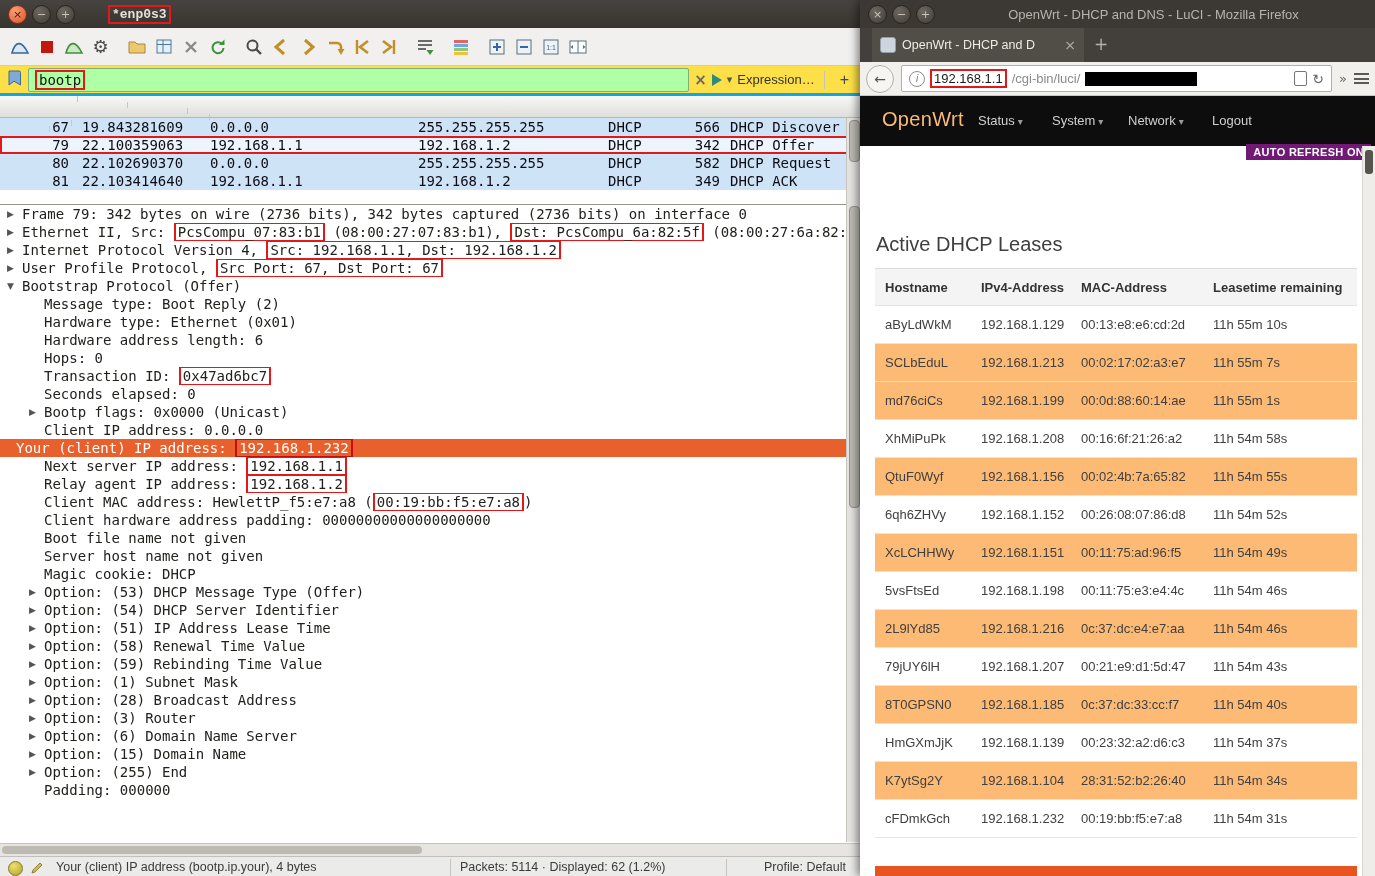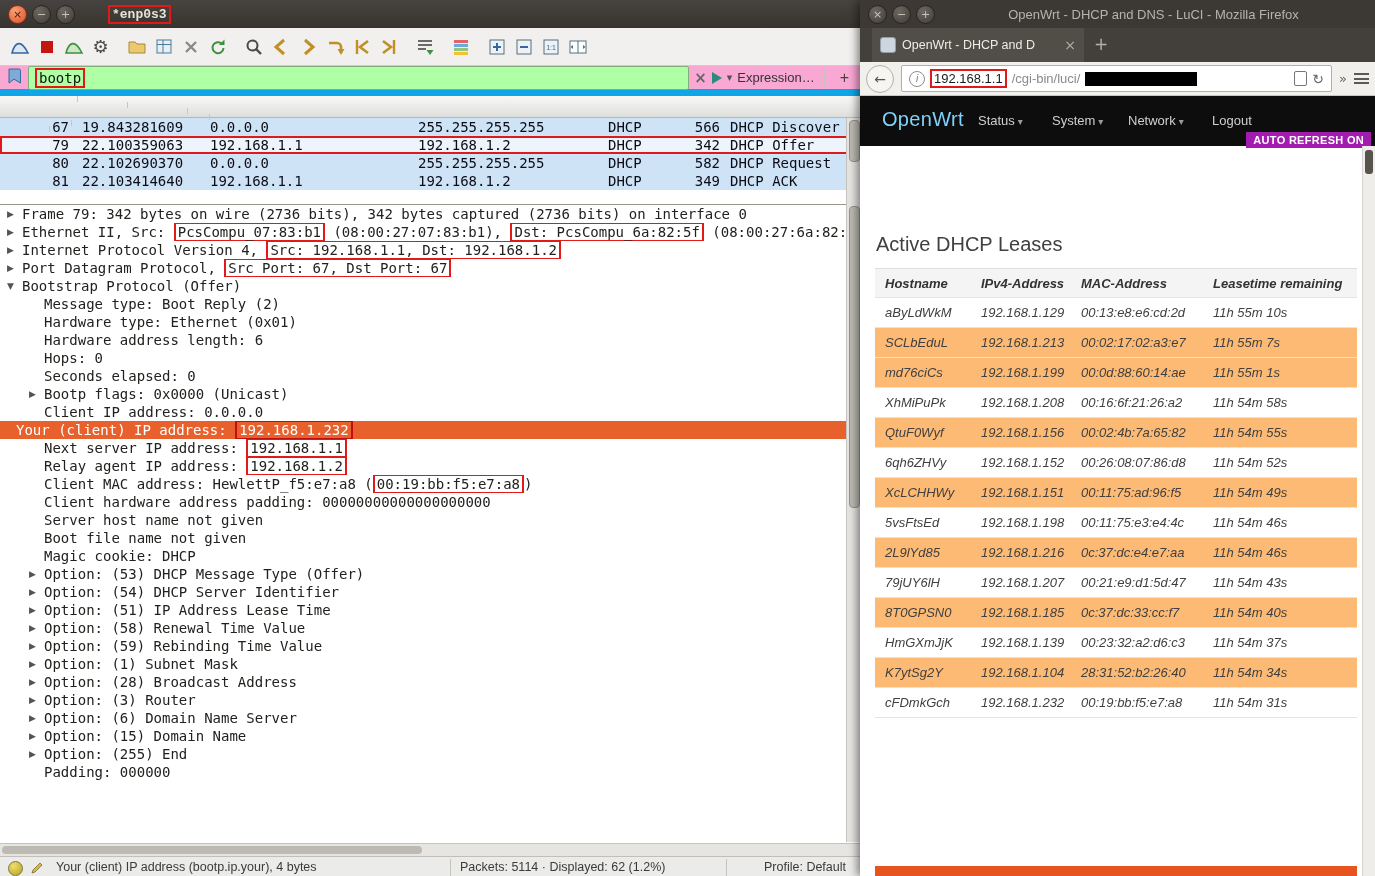--- a/index.html
+++ b/index.html
@@ -17,21 +17,21 @@
   .wbtn{width:17px;height:17px;border-radius:50%;display:flex;align-items:center;justify-content:center;
         font-size:11px;line-height:1;}
   .w-close{background:radial-gradient(circle at 35% 30%,#f7a277,#dd4f28);border:1px solid #8f2e12;color:#58180a;}
   .w-dim{background:radial-gradient(circle at 35% 30%,#6d6760,#403c37);border:1px solid #28251f;color:#c9c4bb;}
   .ws-title{color:#e6e2d8;font-weight:bold;font-size:13px;margin-left:28px;font-family:Liberation Mono, monospace;}
   .ws-toolbar{height:38px;background:#f1f0ee;border-bottom:1px solid #cfccc7;display:flex;align-items:center;
               padding:0 6px;box-sizing:border-box;}
   .tbtn{width:27px;height:27px;display:flex;align-items:center;justify-content:center;border-radius:3px;}
   .tsep{width:9px;}
   .gear{font-size:18px;color:#4a4a46;}
-  .ws-filterbar{height:30px;background:#f9a8d4;border-bottom:7px solid #0ea5e9;display:flex;align-items:center;
+  .ws-filterbar{height:30px;background:#fde047;border-bottom:3px solid #0ea5e9;display:flex;align-items:center;
                 padding:0 5px;gap:5px;box-sizing:border-box;font-size:13px;color:#333;}
   .filter-field{flex:1;height:22px;background:#afffa4;border:1px solid #7fae78;border-radius:2px;
                 display:flex;align-items:center;padding:0 6px;font-size:14px;color:#111;}
   .clear-x{font-size:15px;font-weight:bold;color:#666;}
   .apply-arrow{width:0;height:0;border-top:6px solid transparent;border-bottom:6px solid transparent;
                border-left:10px solid #2e8b7c;}
   .caret{font-size:11px;color:#555;}
   .fsep{width:1px;height:18px;background:#c6c3bf;margin:0 4px;}
   .plus-btn{font-size:16px;color:#444;padding:0 6px;}
 
@@ -95,29 +95,29 @@
   .url-host{color:#1a1a1a;}
   .url-path{color:#8a8a8a;}
   .redact{width:112px;height:14px;background:#000;flex:none;}
   .url-spacer{flex:1;}
   .pa-icon{width:11px;height:13px;border:1px solid #777;border-radius:2px;flex:none;}
   .reload-g{color:#666;font-size:14px;}
   .chevrons{color:#666;font-size:13px;}
   .hamb{width:15px;height:11px;background:linear-gradient(to bottom,#5a5a56 0 2px,transparent 2px 4.5px,
         #5a5a56 4.5px 6.5px,transparent 6.5px 9px,#5a5a56 9px 11px);}
   .owrt-header{position:absolute;top:96px;left:0;width:515px;height:50px;background:#0d0d0d;}
-  .owrt-logo{position:absolute;left:22px;top:12px;color:#7dd3fc;font-size:20px;letter-spacing:.3px;}
+  .owrt-logo{position:absolute;left:22px;top:12px;color:#fdba74;font-size:20px;letter-spacing:.3px;}
   .nav-item{position:absolute;top:17px;color:#cfcfcf;font-size:13px;}
   .nav-item .caret{color:#9a9a9a;margin-left:3px;font-size:10px;}
-  .badge{position:absolute;top:132px;right:4px;background:#a21caf;color:#fff;font-size:11px;font-weight:bold;
+  .badge{position:absolute;top:144px;right:4px;background:#701a75;color:#fff;font-size:11px;font-weight:bold;
          padding:2px 7px;letter-spacing:.3px;}
   .page-heading{position:absolute;top:233px;left:16px;font-size:20px;color:#404040;}
   .leases{position:absolute;top:268px;left:15px;width:482px;}
-  .lrow{display:grid;grid-template-columns:96px 100px 132px 1fr;height:30px;align-items:center;font-size:13px;
-        color:#404040;border-bottom:1px solid #e4e4e4;padding-left:10px;box-sizing:border-box;background:#fff;font-style:italic;}
+  .lrow{display:grid;grid-template-columns:96px 100px 132px 1fr;height:38px;align-items:center;font-size:13px;
+        color:#404040;border-bottom:1px solid #e4e4e4;padding-left:10px;box-sizing:border-box;background:#fff;}
   .lrow.lhead{font-weight:bold;background:#f4f4f4;border-top:1px solid #dddddd;color:#333;}
   .lrow.alt{background:#fdba74;}
   .fx-scroll{position:absolute;right:0;top:146px;width:12px;height:730px;background:#efede9;
              border-left:1px solid #d8d5d0;}
   .fx-thumb{position:absolute;left:2px;top:4px;width:8px;height:24px;background:#57534d;border-radius:3px;}
   .orange-bar{position:absolute;left:15px;top:866px;width:482px;height:10px;background:#e8541f;}
 </style>
 </head>
 <body>
 
@@ -320,36 +320,37 @@
         <span class="pc c-len">349</span>
         <span class="pc c-info">DHCP ACK      …</span>
       </div>
     </div>
     <div class="plist-rest"></div>
 
     <div class="dpane">
       <div class="dline lvl0"><span class="tri glyph">▶</span><span>Frame 79: 342 bytes on wire (2736 bits), 342 bytes captured (2736 bits) on interface 0</span></div>
       <div class="dline lvl0"><span class="tri glyph">▶</span><span>Ethernet II, Src: </span><span class="annot">PcsCompu_07:83:b1</span><span> (08:00:27:07:83:b1), </span><span class="annot">Dst: PcsCompu_6a:82:5f</span><span> (08:00:27:6a:82:5f)</span></div>
       <div class="dline lvl0"><span class="tri glyph">▶</span><span>Internet Protocol Version 4, </span><span class="annot">Src: 192.168.1.1, Dst: 192.168.1.2</span></div>
-      <div class="dline lvl0"><span class="tri glyph">▶</span><span>Port Datagram Protocol, </span><span class="annot">Src Port: 67, Dst Port: 67</span></div>
+      <div class="dline lvl0"><span class="tri glyph">▶</span><span>User Profile Protocol, </span><span class="annot">Src Port: 67, Dst Port: 67</span></div>
       <div class="dline lvl0"><span class="tri glyph">▼</span><span>Bootstrap Protocol (Offer)</span></div>
       <div class="dline lvl1"><span>Message type: Boot Reply (2)</span></div>
       <div class="dline lvl1"><span>Hardware type: Ethernet (0x01)</span></div>
       <div class="dline lvl1"><span>Hardware address length: 6</span></div>
       <div class="dline lvl1"><span>Hops: 0</span></div>
+      <div class="dline lvl1"><span>Transaction ID: </span><span class="annot">0x47ad6bc7</span></div>
       <div class="dline lvl1"><span>Seconds elapsed: 0</span></div>
       <div class="dline lvl1"><span class="tri glyph">▶</span><span>Bootp flags: 0x0000 (Unicast)</span></div>
       <div class="dline lvl1"><span>Client IP address: 0.0.0.0</span></div>
       <div class="dline lvl1 hl"><span>Your (client) IP address: </span><span class="annot">192.168.1.232</span></div>
       <div class="dline lvl1"><span>Next server IP address: </span><span class="annot">192.168.1.1</span></div>
       <div class="dline lvl1"><span>Relay agent IP address: </span><span class="annot">192.168.1.2</span></div>
       <div class="dline lvl1"><span>Client MAC address: HewlettP_f5:e7:a8 (</span><span class="annot">00:19:bb:f5:e7:a8</span><span>)</span></div>
       <div class="dline lvl1"><span>Client hardware address padding: 00000000000000000000</span></div>
+      <div class="dline lvl1"><span>Boot file name not given</span></div>
       <div class="dline lvl1"><span>Server host name not given</span></div>
-      <div class="dline lvl1"><span>Boot file name not given</span></div>
       <div class="dline lvl1"><span>Magic cookie: DHCP</span></div>
       <div class="dline lvl1"><span class="tri glyph">▶</span><span>Option: (53) DHCP Message Type (Offer)</span></div>
       <div class="dline lvl1"><span class="tri glyph">▶</span><span>Option: (54) DHCP Server Identifier</span></div>
       <div class="dline lvl1"><span class="tri glyph">▶</span><span>Option: (51) IP Address Lease Time</span></div>
       <div class="dline lvl1"><span class="tri glyph">▶</span><span>Option: (58) Renewal Time Value</span></div>
       <div class="dline lvl1"><span class="tri glyph">▶</span><span>Option: (59) Rebinding Time Value</span></div>
       <div class="dline lvl1"><span class="tri glyph">▶</span><span>Option: (1) Subnet Mask</span></div>
       <div class="dline lvl1"><span class="tri glyph">▶</span><span>Option: (28) Broadcast Address</span></div>
       <div class="dline lvl1"><span class="tri glyph">▶</span><span>Option: (3) Router</span></div>
       <div class="dline lvl1"><span class="tri glyph">▶</span><span>Option: (6) Domain Name Server</span></div>

